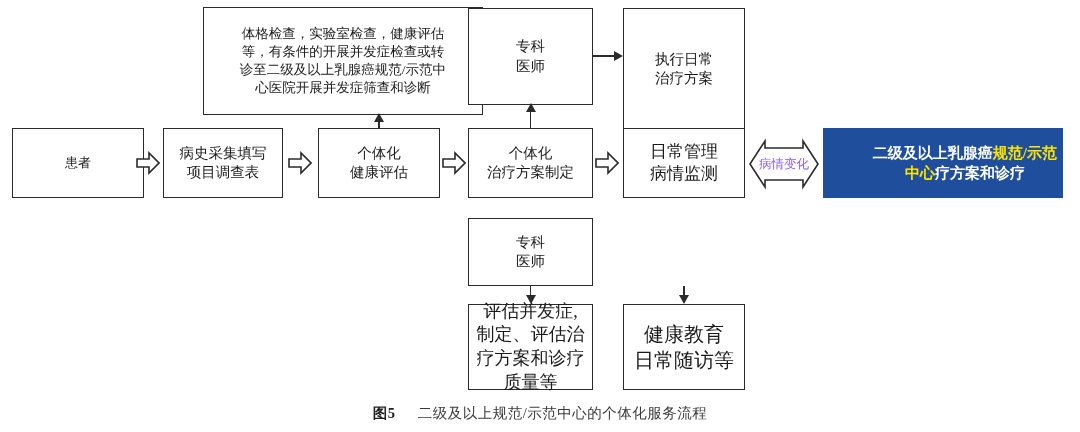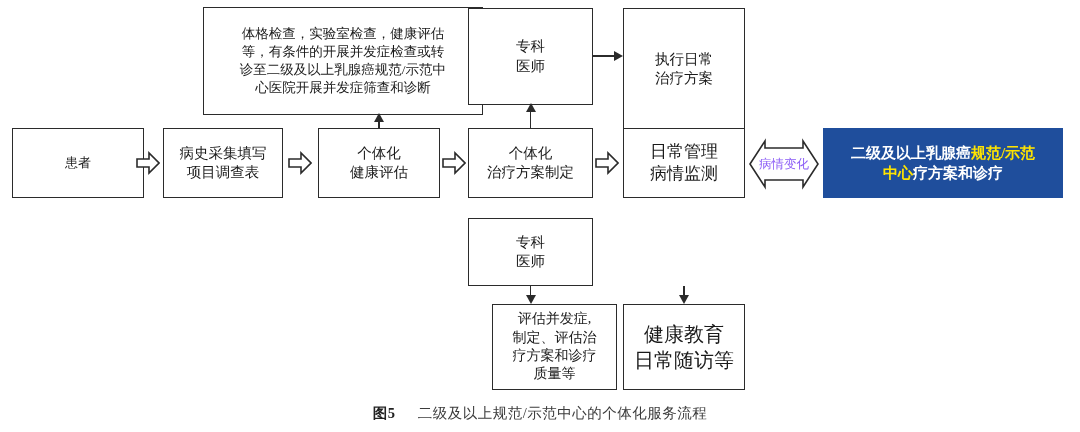--- a/index.html
+++ b/index.html
@@ -143,21 +143,21 @@
   <div class="box" style="left:468px; top:128px; width:125px; height:70px; font-size:14.5px;">
     <span class="txt">个体化
 治疗方案制定</span>
   </div>
 
   <div class="box" style="left:623px; top:128px; width:122px; height:70px; font-size:17px;">
     <span class="txt">日常管理
 病情监测</span>
   </div>
 
-  <div class="blue-box" style="left:823px; top:128px; width:240px; height:70px; font-size:15px; background:#1f4e9c;">
+  <div class="blue-box" style="left:823px; top:128px; width:240px; height:70px; font-size:15px; background:#1f4e9c;justify-content:flex-end;">
     <div>
       <div>
         <span>二级及以上乳腺癌</span><span class="hl">规范/示范</span>
       </div>
       <div>
         <span class="hl">中心</span><span>疗方案和诊疗</span>
       </div>
     </div>
   </div>
 
@@ -196,21 +196,21 @@
   <div class="arrowhead-up" style="left:374px; top:113px;"></div>
 
   <div class="vline" style="left:529.7px; top:105px; width:1.6px; height:24px;"></div>
   <div class="arrowhead-up" style="left:525.5px; top:103px;"></div>
 
   <div class="box" style="left:468px; top:218px; width:125px; height:68px; font-size:14.5px;">
     <span class="txt">专科
 医师</span>
   </div>
 
-  <div class="box" style="left:492px; top:304px; width:125px; height:86px; font-size:14px;">
+  <div class="box" style="left:468px; top:304px; width:125px; height:86px; font-size:18px;">
     <span class="txt">评估并发症,
 制定、评估治
 疗方案和诊疗
 质量等</span>
   </div>
 
   <div class="vline" style="left:529.7px; top:286px; width:1.6px; height:12px;"></div>
   <div class="arrowhead-down" style="left:525.5px; top:295px;"></div>
 
 

